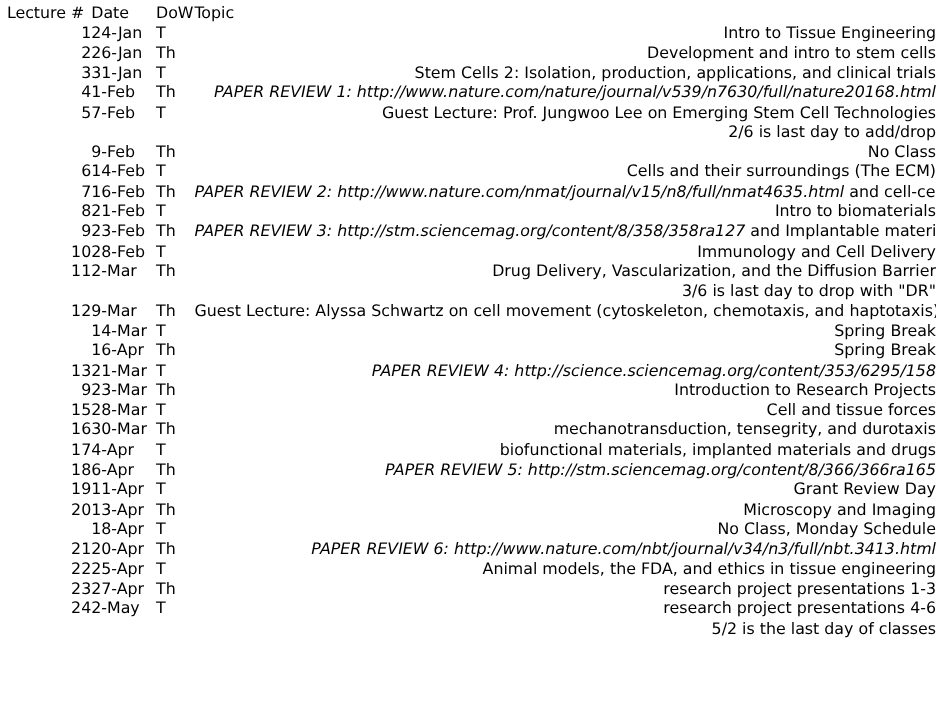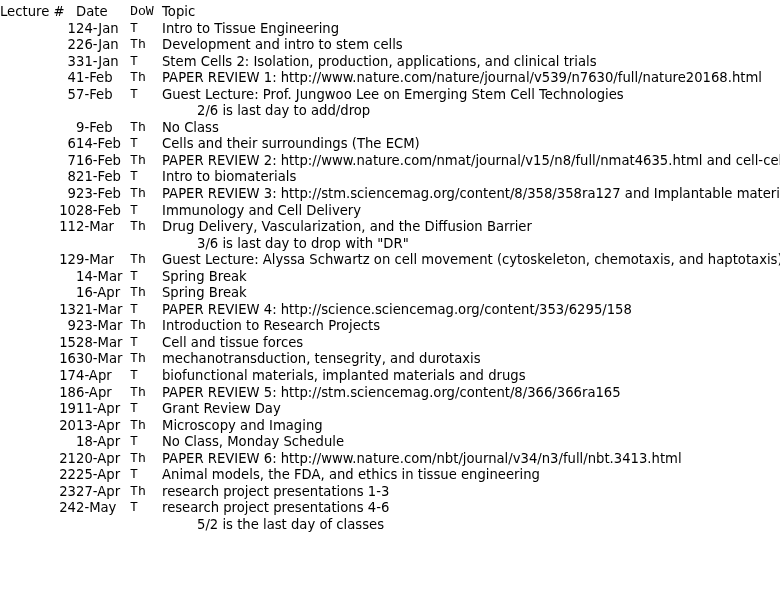--- a/index.html
+++ b/index.html
@@ -37,37 +37,36 @@
   .cell-num {
     text-align: right;
     padding-right: 6px;
   }
   .cell-date {
     text-align: left;
   }
   .cell-dow {
     text-align: left;
     padding-left: 5px;
-    font-family: Liberation Mono, monospace;
   }
   .cell-topic {
-    text-align: left;
+    text-align: right;
     padding-left: 5px;
     white-space: normal;
   }
   .hdr .cell-num,
   .hdr .cell-date,
   .hdr .cell-dow,
   .hdr .cell-topic {
     text-align: left;
   }
-  .hdr .cell-num { padding-left: 4px; padding-right: 0; }
+  .hdr .cell-num { padding-left: 4px; padding-right: 0; text-align: center; }
   .hdr .cell-date { padding-left: 0; }
 
-  .italic { }
+  .italic { font-style: italic; }
   .topic-line { display: block; }
   .sub-line { display: block; margin-left: 35px; }
 </style>
 </head>
 <body>
 
 <table id="schedule-table">
   <colgroup>
     <col class="c-num">
       <col class="c-date">

